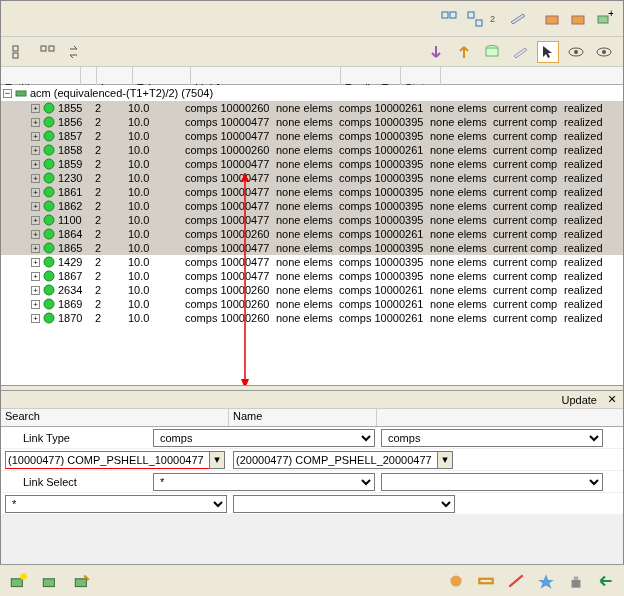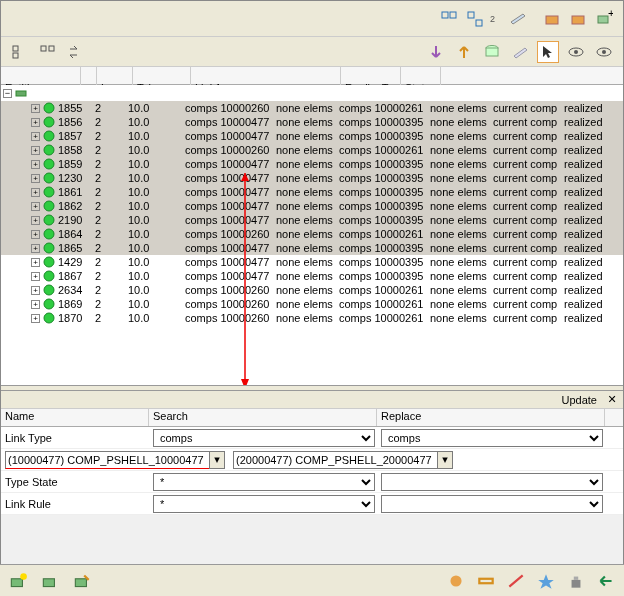--- a/index.html
+++ b/index.html
@@ -32,21 +32,21 @@
 
 .divider-h { height: 6px; background: #ece9d8; border-top: 1px solid #999; border-bottom: 1px solid #999; cursor: row-resize; }
 
 .update-hdr { height: 18px; background: #ece9d8; display: flex; align-items: center; justify-content: flex-end; padding: 0 4px; gap: 8px; border-bottom: 1px solid #ccc; }
 .update-hdr .closex { width: 14px; height: 14px; display:flex; align-items:center; justify-content:center; cursor:pointer; }
 
 .form-hdr { height: 18px; display: flex; border-bottom: 1px solid #aaa; background:#f6f6f6; }
 .form-hdr > div { border-right: 1px solid #ccc; padding: 1px 4px; }
 .form-rows { background: #fff; }
 .form-row { display: flex; align-items: center; height: 22px; border-bottom: 1px solid #eee; }
-.form-label { width: 148px; padding: 0 4px; }
+.form-label { width: 148px; padding: 0 22px; }
 .form-input { width: 228px; padding: 0 4px; }
 .form-input select, .form-input input { width: 222px; height: 18px; border: 1px solid #7a7a7a; font-size: 11px; padding: 0 2px; background:#fff; }
 .form-input .combo { display:flex; }
 .form-input .combo input { flex:1; border-right:none; }
 .form-input .combo .btn { width:16px; height:18px; border:1px solid #7a7a7a; background:#ece9d8; display:flex; align-items:center; justify-content:center; cursor:pointer; }
 
 .bottom-bar { position: absolute; bottom: 0; left: 0; right: 0; height: 32px; background: #ece9d8; border-top: 1px solid #999; display: flex; align-items: center; padding: 0 8px; gap: 12px; }
 .bottom-bar .bari { width: 20px; height: 20px; cursor:pointer; display:flex; align-items:center; justify-content:center; }
 .bottom-right { margin-left:auto; display:flex; gap:10px; }
 
@@ -167,20 +167,21 @@
   <div class="col-h" style="width:60px">RealizeTo</div>
   <div class="col-h" style="width:40px">State</div>
 </div>
 
 <div class="tree-area">
   <div class="tree-root">
     <span class="tree-expander">−</span>
     <svg class="process-icon" viewBox="0 0 12 12">
         <rect x="1" y="4" width="10" height="5" fill="#6a6" stroke="#383"></rect>
       </svg>
+    <span>acm (equivalenced-(T1+T2)/2) (7504)</span>
   </div>
   <div id="rows-container">
       <div class="row sel">
         <span class="row-exp">+</span>
         <svg class="status-dot" viewBox="0 0 12 12">
           <circle cx="6" cy="6" r="5" fill="#2ecc40" stroke="#188a28"></circle>
         </svg>
         <span class="cell" style="width:34px">1855</span>
         <span class="cell" style="width:30px">2</span>
         <span class="cell" style="width:54px">10.0</span>
@@ -294,21 +295,21 @@
         <span class="cell" style="width:88px">comps 10000395</span>
         <span class="cell" style="width:60px">none elems</span>
         <span class="cell" style="width:68px">current comp</span>
         <span class="cell" style="width:44px">realized</span>
       </div>
       <div class="row sel">
         <span class="row-exp">+</span>
         <svg class="status-dot" viewBox="0 0 12 12">
           <circle cx="6" cy="6" r="5" fill="#2ecc40" stroke="#188a28"></circle>
         </svg>
-        <span class="cell" style="width:34px">2190</span>
+        <span class="cell" style="width:34px">1100</span>
         <span class="cell" style="width:30px">2</span>
         <span class="cell" style="width:54px">10.0</span>
         <span class="cell" style="width:88px"><span class="underline-red">comps 10000477</span></span>
         <span class="cell" style="width:60px">none elems</span>
         <span class="cell" style="width:88px">comps 10000395</span>
         <span class="cell" style="width:60px">none elems</span>
         <span class="cell" style="width:68px">current comp</span>
         <span class="cell" style="width:44px">realized</span>
       </div>
       <div class="row sel">
@@ -426,23 +427,22 @@
 </div>
 
 <div class="divider-h"></div>
 
 <div class="update-hdr">
   <span>Update</span>
   <span class="closex">✕</span>
 </div>
 
 <div class="form-hdr">
+  <div style="width:228px">Search</div>
   <div style="width:148px">Name</div>
-  <div style="width:228px">Search</div>
-  <div style="width:228px">Replace</div>
 </div>
 
 <div class="form-rows">
   <div class="form-row">
     <div class="form-label">Link Type</div>
     <div class="form-input"><select><option>comps</option></select></div>
     <div class="form-input"><select><option>comps</option></select></div>
   </div>
   <div class="form-row">
     <div class="form-input">
@@ -452,26 +452,25 @@
         </div>
       </div>
     <div class="form-input">
         <div class="combo">
           <input value="(20000477) COMP_PSHELL_20000477" style="">
           <span class="btn">▾</span>
         </div>
       </div>
   </div>
   <div class="form-row">
-    <div class="form-label">Type State</div>
+    <div class="form-label">Link Select</div>
     <div class="form-input"><select><option>*</option></select></div>
     <div class="form-input"><select><option></option></select></div>
   </div>
   <div class="form-row">
-    <div class="form-label">Link Rule</div>
     <div class="form-input"><select><option>*</option></select></div>
     <div class="form-input"><select><option></option></select></div>
   </div>
 </div>
 
 <div class="bottom-bar">
   <div class="bari">
       <svg viewBox="0 0 18 18">
         <rect x="3" y="7" width="10" height="7" fill="#7b7" stroke="#474"></rect>
         <circle cx="14" cy="5" r="3" fill="#fd0"></circle>

